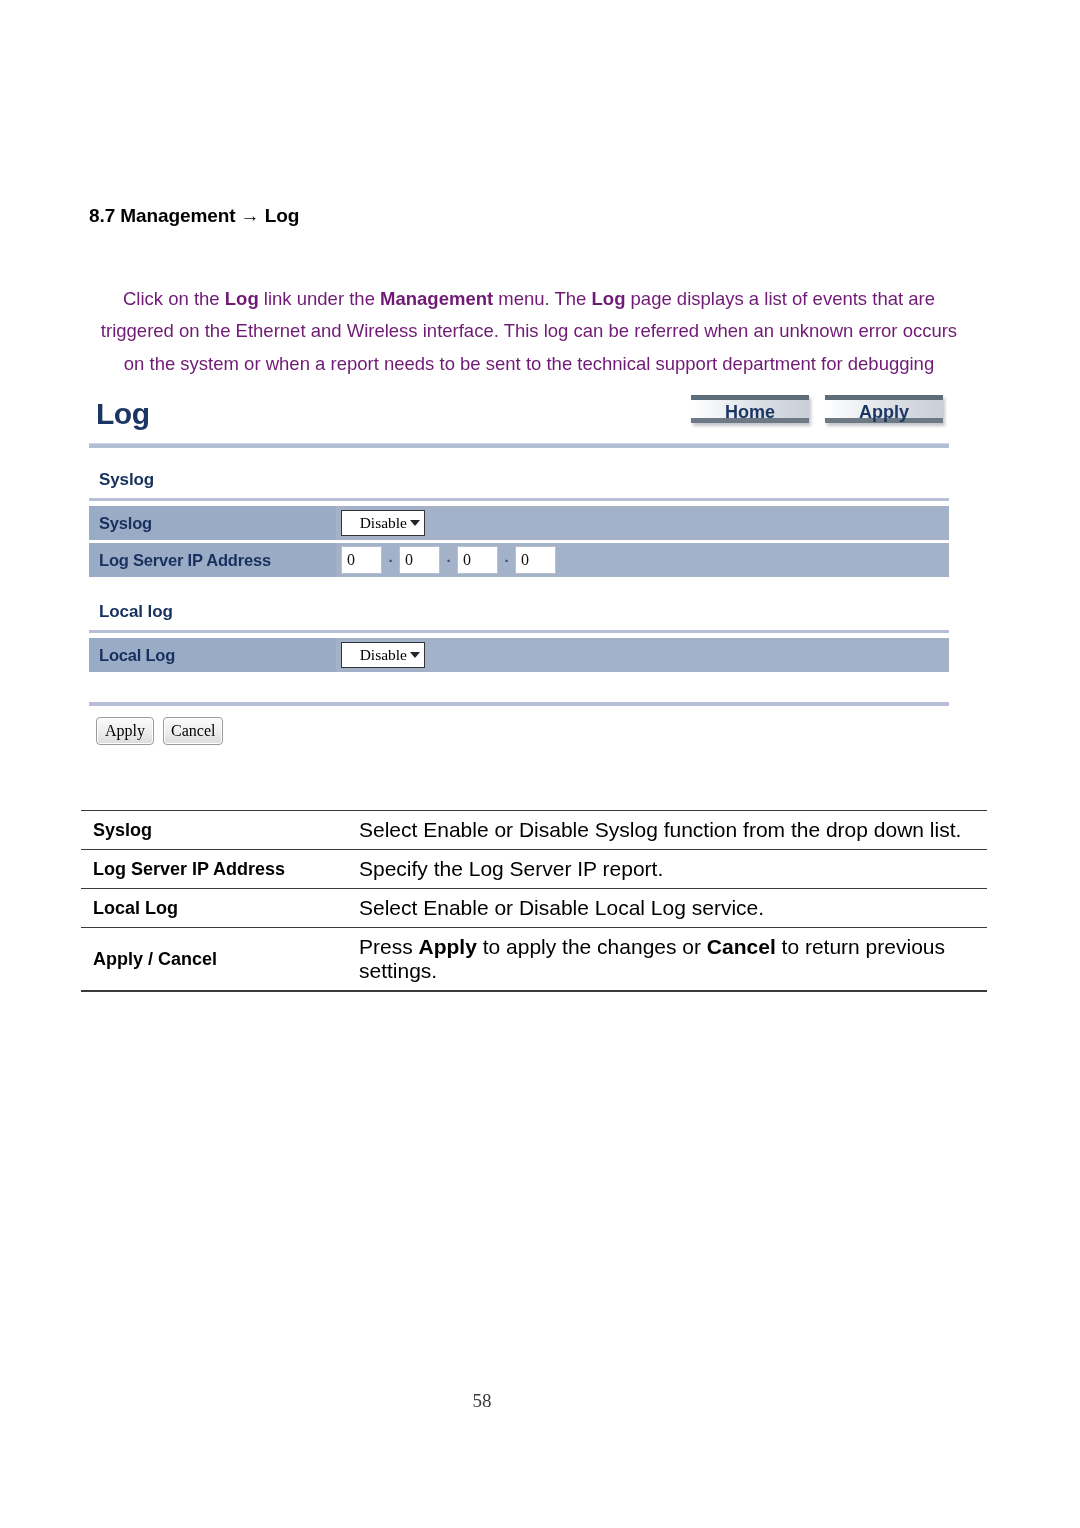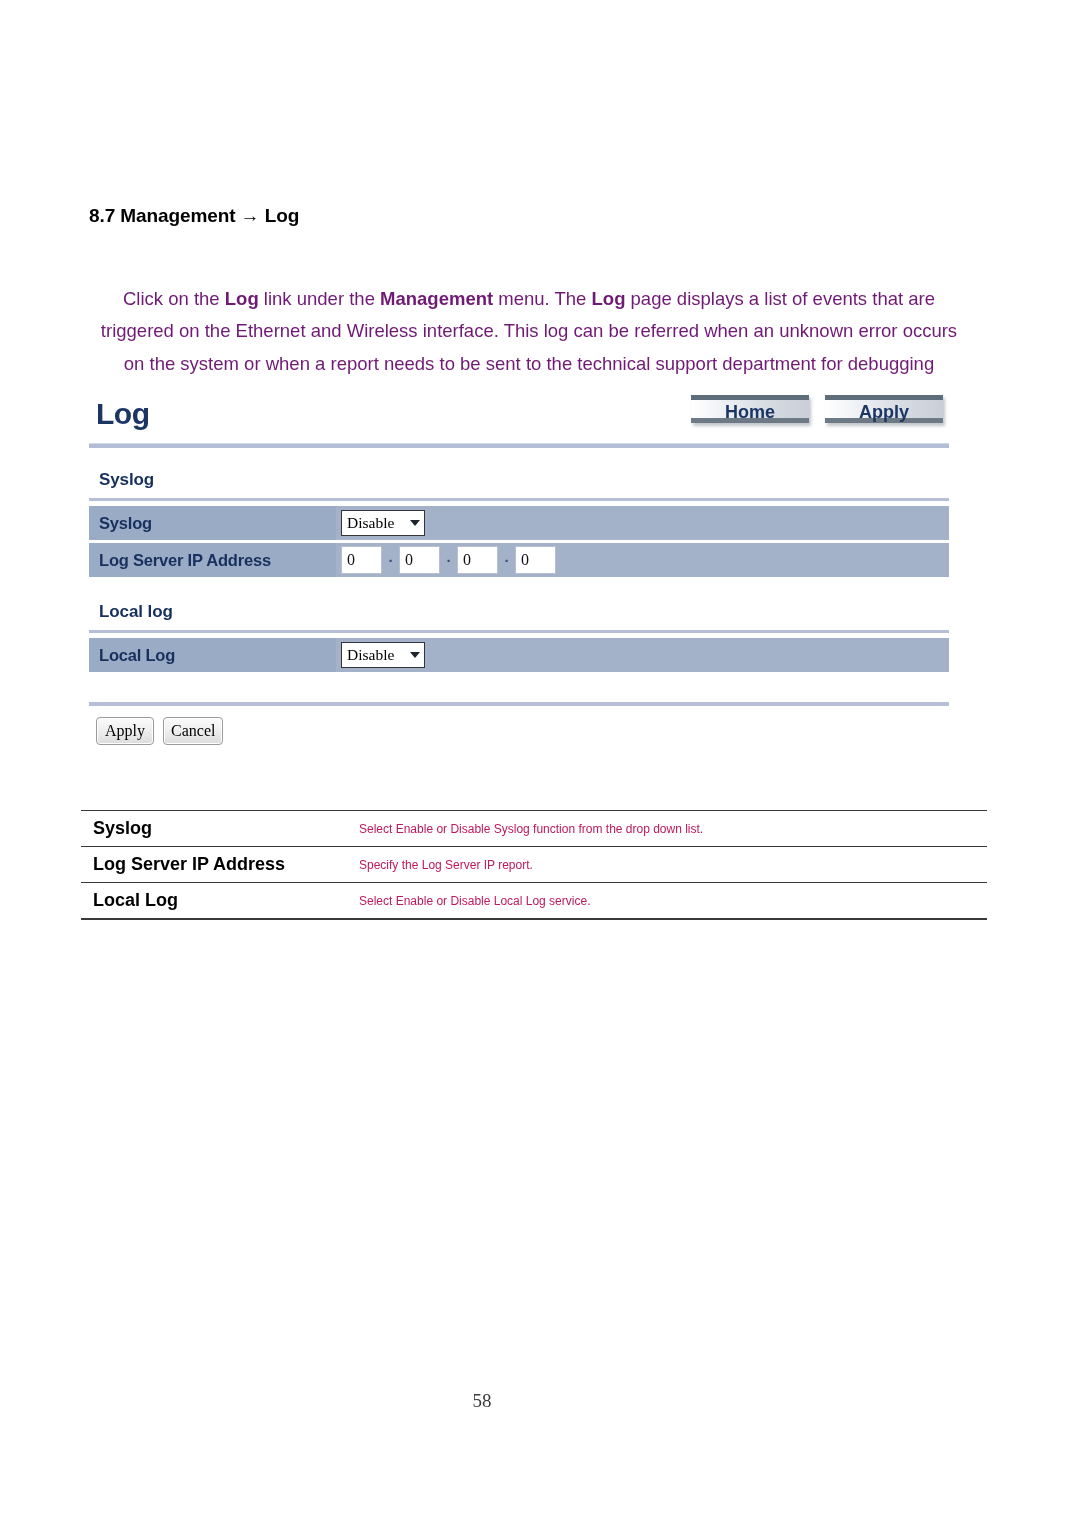--- a/index.html
+++ b/index.html
@@ -135,21 +135,21 @@
     box-sizing: border-box;
   }
 
   .select-box {
     width: 84px;
     height: 26px;
     background: #ffffff;
     border: 1px solid #31343a;
     display: flex;
     align-items: center;
-    justify-content: space-between;
+    justify-content: flex-end;
     padding: 0 4px 0 5px;
     box-sizing: border-box;
     font-family: "Liberation Serif", serif;
     font-size: 15.5px;
     color: #000;
   }
   .caret {
     width: 0; height: 0;
     border-left: 5px solid transparent;
     border-right: 5px solid transparent;
@@ -225,22 +225,22 @@
     border-bottom: 2.6px solid #3a3a3a;
   }
   .dt-term {
     width: 264px;
     font-weight: bold;
     font-size: 18px;
     padding-left: 12px !important;
     color: #000;
   }
   .dt-desc {
-    font-size: 12px;
-    color: #be185d;
+    font-size: 21px;
+    color: #000000;
     padding-left: 2px !important;
     margin-left: 6px;
   }
   .dt-desc b { font-weight: bold; }
 
   .page-num {
     position: absolute;
     left: 0;
     top: 1390px;
     width: 964px;
@@ -326,18 +326,22 @@
         <td class="dt-desc">Select Enable or Disable Syslog function from the drop down list.</td>
       </tr>
       <tr>
         <td class="dt-term">Log Server IP Address</td>
         <td class="dt-desc">Specify the Log Server IP report.</td>
       </tr>
       <tr>
         <td class="dt-term">Local Log</td>
         <td class="dt-desc">Select Enable or Disable Local Log service.</td>
       </tr>
+      <tr>
+        <td class="dt-term">Apply / Cancel</td>
+        <td class="dt-desc">Press <b>Apply</b> to apply the changes or <b>Cancel</b> to return previous settings.</td>
+      </tr>
     </tbody>
   </table>
 
   <div class="page-num">58</div>
 
 </div>
 
 </body></html>

